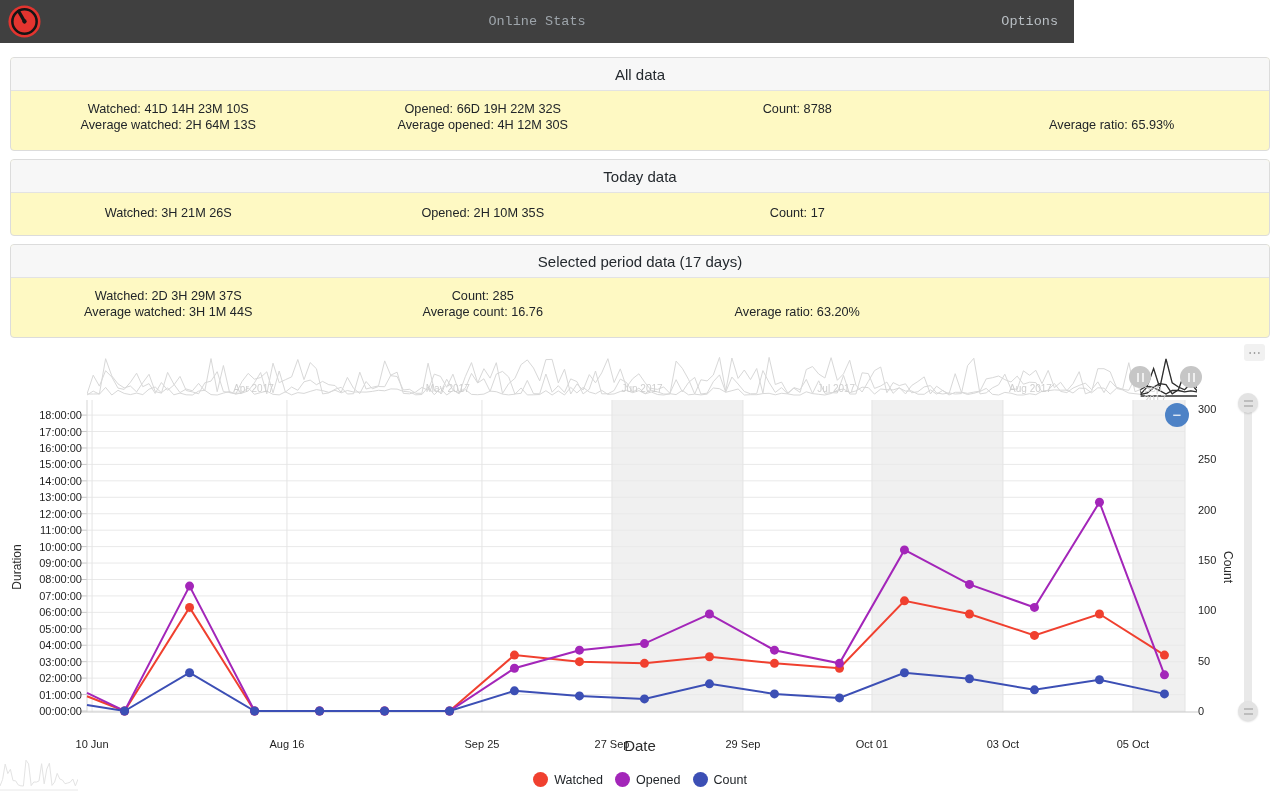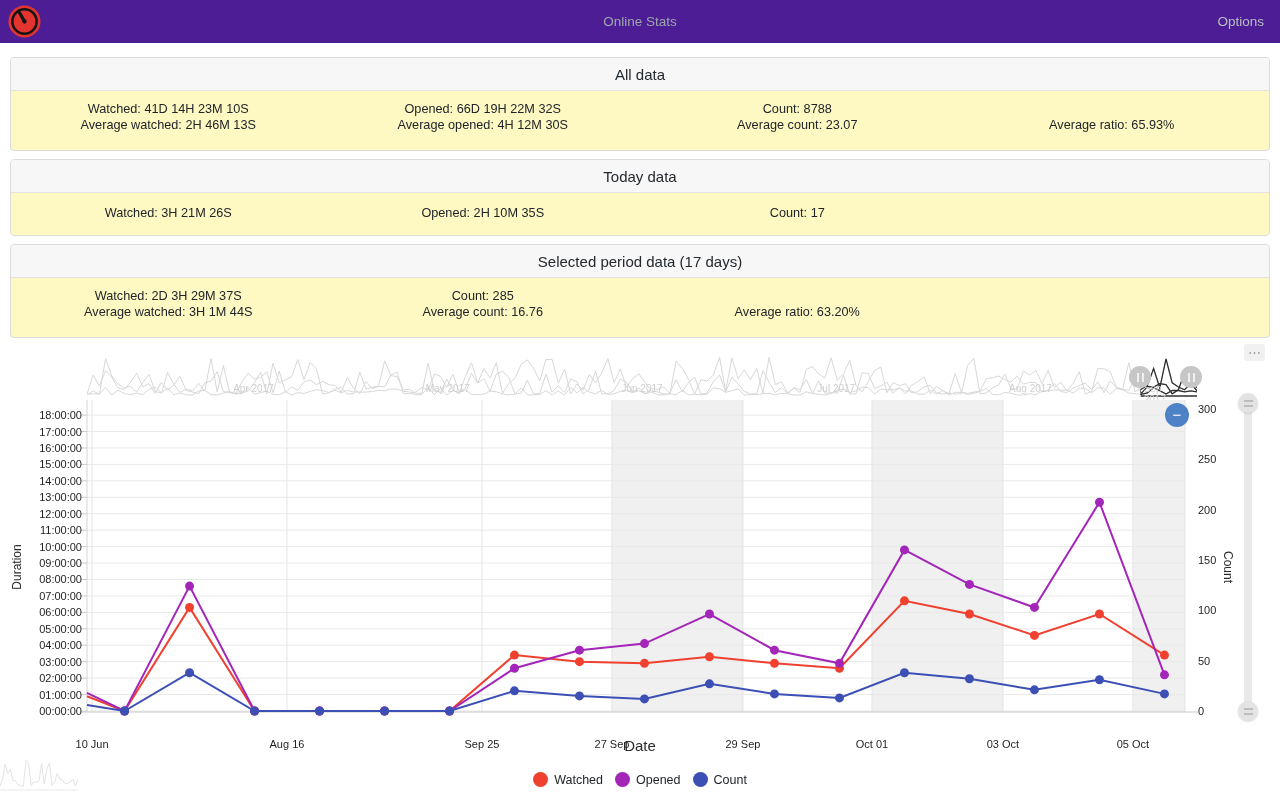--- a/index.html
+++ b/index.html
@@ -1,22 +1,22 @@
 <!DOCTYPE html>
 <html><head>
 <meta charset="utf-8">
 <style>
   * { box-sizing: border-box; margin: 0; padding: 0; }
   html,body { width:1280px; height:800px; overflow:hidden; background:#fff;
     font-family:"Liberation Sans", sans-serif; color:#212529; }
   body { position:relative; }
 
   
-  .navbar { position:absolute; top:0; left:0; width:1280px; height:43px;
-    background:#4c1d95; display:flex; align-items:center; }
+  .navbar { position:absolute; top:0; left:0; width:1074px; height:43px;
+    background:#404040; display:flex; align-items:center;font-family:Liberation Mono, monospace; }
   .navbar-logo { position:absolute; left:7px; top:4px; width:35px; height:35px; cursor:pointer; }
   .navbar-title { position:absolute; left:0; right:0; text-align:center;
     color:#9ea5ab; font-size:13.5px; }
   .navbar-options { position:absolute; right:16px; color:#b9bfc4; font-size:13.5px; cursor:pointer; }
 
   
   .card { position:absolute; left:10px; width:1260px; border:1px solid #dcdcdc;
     border-radius:4px; background:#fef9c3; overflow:hidden; }
   .card-header { background:#f7f7f7; border-bottom:1px solid #e3e3e3; text-align:center;
     font-size:15px; font-weight:500; color:#24292e; padding:8px 0 7px; }
@@ -80,29 +80,28 @@
   </svg>
   <div class="navbar-title">Online Stats</div>
   <div class="navbar-options">Options</div>
 </div>
 
 <div class="card panel" id="card-all">
   <div class="card-header">All data</div>
   <div class="panel-grid">
       <div class="panel-cell">
         <div class="stat-line">Watched: 41D 14H 23M 10S</div>
-        <div class="stat-line">Average watched: 2H 46M 13S</div>
+        <div class="stat-line">Average watched: 2H 64M 13S</div>
       </div>
       <div class="panel-cell">
         <div class="stat-line">Opened: 66D 19H 22M 32S</div>
         <div class="stat-line">Average opened: 4H 12M 30S</div>
       </div>
       <div class="panel-cell">
         <div class="stat-line">Count: 8788</div>
-        <div class="stat-line">Average count: 23.07</div>
       </div>
       <div class="panel-cell">
         <div class="stat-line"> </div>
         <div class="stat-line">Average ratio: 65.93%</div>
       </div>
     </div>
 </div>
 
 <div class="card panel" id="card-today">
   <div class="card-header">Today data</div>

